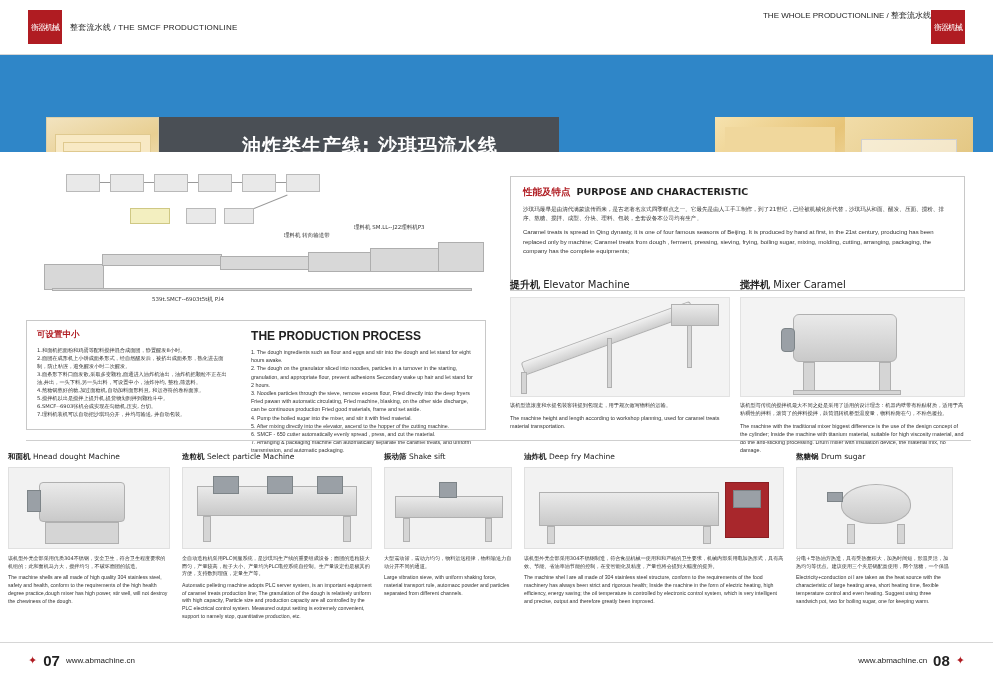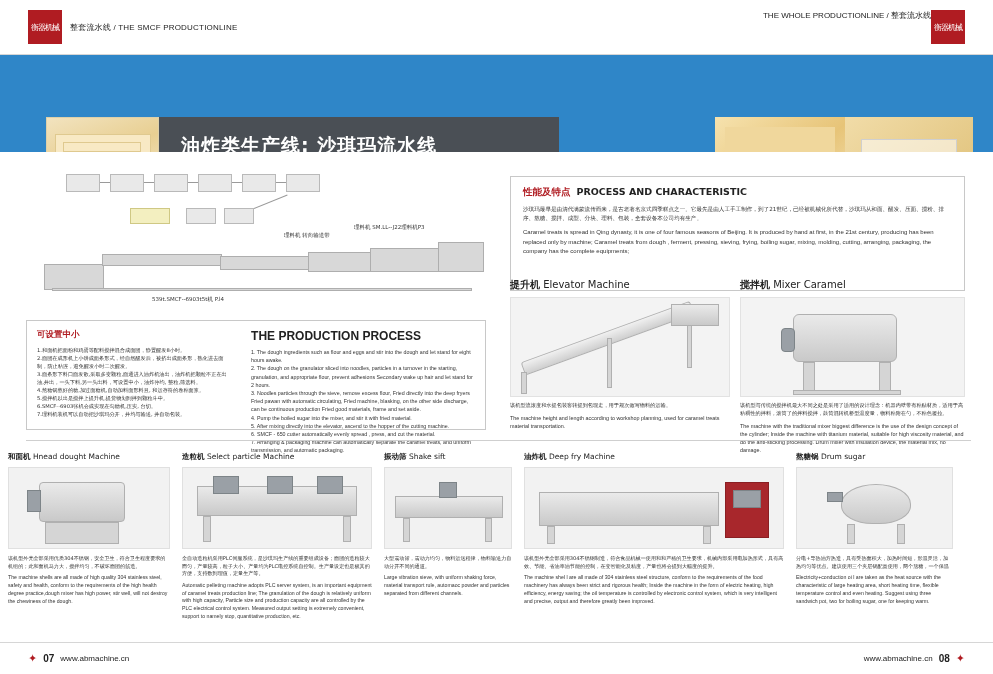--- a/index.html
+++ b/index.html
@@ -68,21 +68,21 @@
   }
   .banner-title-box {
     position: absolute; left: 159px; top: 62px;
     width: 400px; height: 84px;
     background: #4a4f55;
     color: #fff;
     padding: 16px 0 0 22px;
   }
   .banner-title-cn {
     font-family: "DejaVu Sans", sans-serif;
-    font-size: 19px; font-weight: bold; letter-spacing: 1px;
+    font-size: 19px; font-weight: bold; letter-spacing: 1px; text-align: center;
   }
   .banner-title-en {
     font-size: 11px; margin-top: 7px; font-weight: normal; color: #e8e8e8;
   }
   .banner-photo-mid {
     position: absolute; left: 715px; top: 62px;
     width: 130px; height: 84px;
     background: linear-gradient(140deg,#f6e2ae,#e7c478 60%,#f3e0b0);
     overflow: hidden;
   }
@@ -211,21 +211,21 @@
   .foot-l {
     position: absolute; left: 28px; top: 9px;
     display: flex; align-items: center; gap: 6px;
     font-size: 8px; color: #222;
   }
   .foot-r {
     position: absolute; right: 28px; top: 9px;
     display: flex; align-items: center; gap: 6px;
     font-size: 8px; color: #222;
   }
-  .pg { font-size: 10px; color: #222; font-weight: bold; }
+  .pg { font-size: 15px; color: #222; font-weight: bold; }
   .swirl { color: #b01c22; font-size: 11px; }
 
   
   .part { position: absolute; background: #d5d5d5; border: 1px solid #b0b0b0; }
   .part.dark { background: #9aa0a6; border-color: #7d8488; }
   .part.red { background: #a8272c; border-color: #8a1f23; }
   .part.steel { background: linear-gradient(180deg,#eaeaea,#c9c9c9); }
   .part.pipe { background: linear-gradient(180deg,#f0f0f0,#cfcfcf); border-radius: 3px; }
 </style>
 </head>
@@ -294,21 +294,21 @@
       <div class="conveyor" style="left:404px;top:74px;width:46px;height:30px;"></div>
       <div class="conveyor" style="left:18px;top:120px;width:420px;height:3px;"></div>
 
       <div class="flow-label" style="left:118px;top:128px;">539t.SMCF--6903t5t机 P.l4</div>
       <div class="flow-label" style="left:250px;top:64px;">理料机 转向输送带</div>
       <div class="flow-label" style="left:320px;top:56px;">理料机       SM.LL--J22理料机P3</div>
     </div>
 
     <div class="purpose">
       <h3>
-        <span>性能及特点</span><span class="en">PROCESS AND CHARACTERISTIC</span>
+        <span>性能及特点</span><span class="en">PURPOSE AND CHARACTERISTIC</span>
       </h3>
       <p>沙琪玛最早是由清代满蒙流传而来，是古老著名京式四季糕点之一。它最先是由人工手工制作，到了21世纪，已经被机械化所代替，沙琪玛从和面、醒发、压面、搅粉、排序、熬糖、搅拌、成型、分块、理料、包装，全套设备本公司均有生产。</p>
       <p class="en">Caramel treats is spread in Qing dynasty, it is one of four famous seasons of Beijing. It is produced by hand at first, in the 21st century, producing has been replaced only by machine; Caramel treats from dough , ferment, pressing, sieving, frying, boiling sugar, mixing, molding, cutting, arranging, packaging, the company has the complete equipments;</p>
     </div>
 
     <div class="process">
       <div class="col l">
         <h4>可设置中小</h4>
         <div class="ln">1.和面机把面粉和鸡蛋等配料搅拌混合成面团，静置醒发8小时。</div>
         <div class="ln">2.面团在成形机上小饼成面条形式，经自然醒发后，被挤出成面条形，熟化进去面制，防止粘连，避免醒发小时二次醒发。</div>

